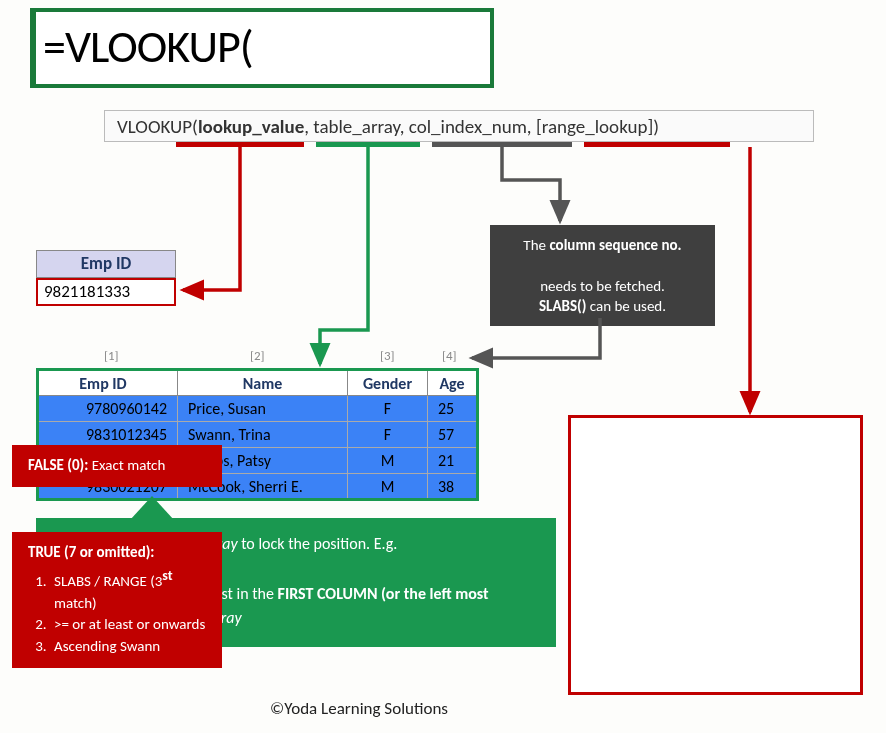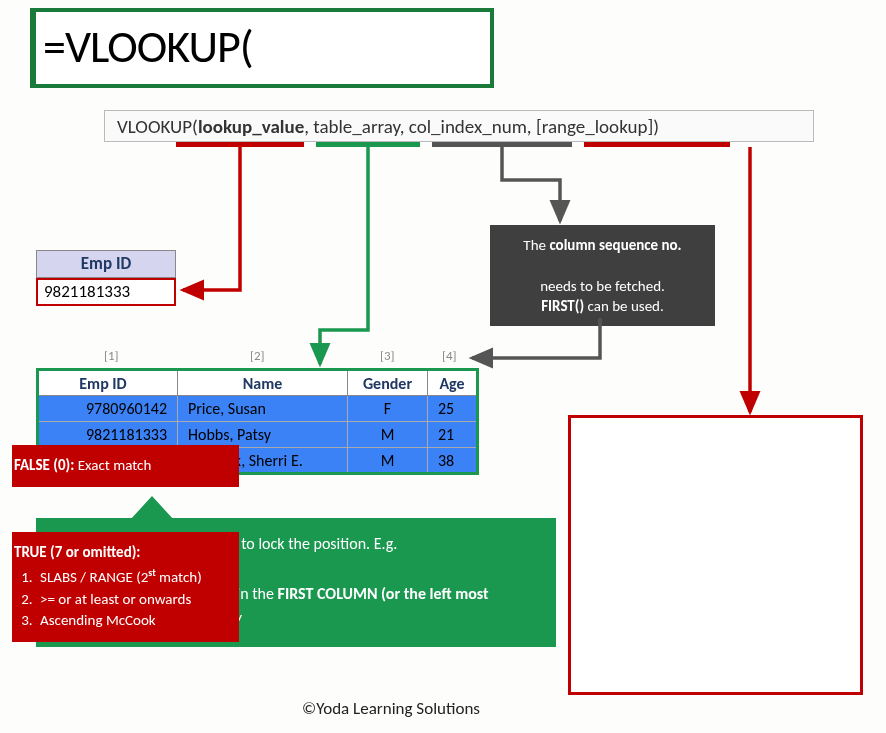--- a/index.html
+++ b/index.html
@@ -143,37 +143,36 @@
     width: 295px;
     height: 280px;
     border:3px solid #c00000;
     background:#fff;
   }
   .red-inner {
     position:absolute;
     background:#c00000;
     color:#fff;
     font-size:15px;
-    padding:10px 2px;
+    padding:10px 16px;
     line-height:1.45;
-    width: 227px;
+    width: 210px;
     left:12px;
   }
   .red-a { top:445px; }
   .red-b { top:532px; }
   .red-b ol { margin-left: 22px; margin-top:2px;}
   .red-b li { padding-left:4px; }
-  .sup { font-size:10px; vertical-align: super; font-weight: bold; }
+  .sup { font-size:14px; vertical-align: super; font-weight: bold; }
 
   .copyright {
     position:absolute;
     left:270px; top:698px;
     font-size:17px;
     color:#222;
-    margin-left:32px;
   }
 
   svg.arrows {
     position:absolute;
     left:0; top:0;
     width:886px; height:733px;
     pointer-events:none;
   }
 </style>
 </head>
@@ -206,39 +205,45 @@
     <th class="c3">Gender</th>
     <th class="c4">Age</th>
   </tr>
   <tr>
     <td class="c1">9780960142</td>
     <td class="c2">Price, Susan</td>
     <td class="c3">F</td>
     <td class="c4">25</td>
   </tr>
   <tr>
+    <td class="c1">9831012345</td>
+    <td class="c2">Swann, Trina</td>
+    <td class="c3">F</td>
+    <td class="c4">57</td>
+  </tr>
+  <tr>
     <td class="c1">9821181333</td>
     <td class="c2">Hobbs, Patsy</td>
     <td class="c3">M</td>
     <td class="c4">21</td>
   </tr>
   <tr>
     <td class="c1">9830021207</td>
     <td class="c2">McCook, Sherri E.</td>
     <td class="c3">M</td>
     <td class="c4">38</td>
   </tr>
 </tbody>
   </table>
 
 <div class="dark-callout">
   <span>The </span><b>column sequence no.</b><br>
   <br>
   <span>needs to be fetched.</span><br>
-  <b>FIRST()</b><span> can be used.</span>
+  <b>SLABS()</b><span> can be used.</span>
 </div>
 
 <div class="green-tri"></div>
 <div class="green-callout">
   <div class="bullet">
     <span class="sq"></span>
     <span>Apply </span><b>&lt;F4&gt;</b><span> on </span><i>table_array</i><span> to lock the position. E.g. </span><br><b>$C$12:$F$16</b>
   </div>
   <div class="bullet" style="margin-top:4px;">
     <span class="sq"></span>
@@ -246,23 +251,23 @@
   </div>
 </div>
 
 <div class="red-outer"></div>
 <div class="red-inner red-a">
   <b>FALSE (0):</b><span> Exact match</span><br>
 </div>
 <div class="red-inner red-b">
   <b>TRUE (7 or omitted):</b>
   <ol>
-    <li><span>SLABS / RANGE (2</span><span class="sup">st</span><span> match)</span></li>
+    <li><span>SLABS / RANGE (3</span><span class="sup">st</span><span> match)</span></li>
     <li>&gt;= or at least or onwards</li>
-    <li>Ascending McCook</li>
+    <li>Ascending Swann</li>
   </ol>
 </div>
 
 <div class="copyright">©Yoda Learning Solutions</div>
 
 <svg class="arrows">
   <defs>
     <marker id="ar-red" markerWidth="10" markerHeight="10" refX="6" refY="3" orient="auto">
       <path d="M0,0 L7,3 L0,6 Z" fill="#c00000"></path>
     </marker>

